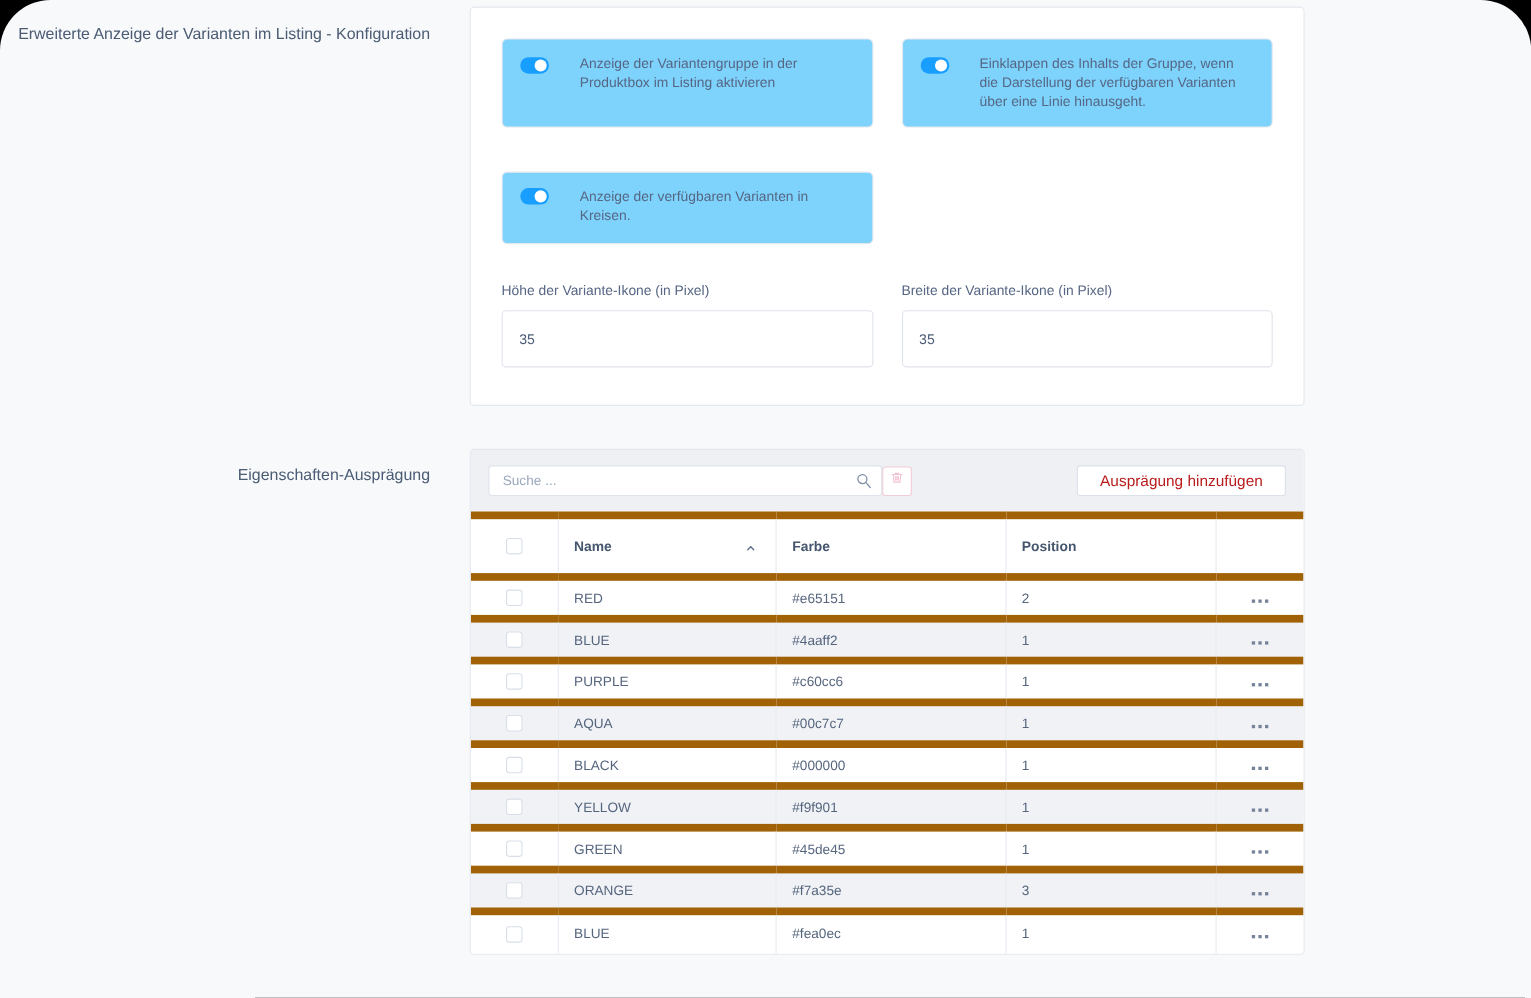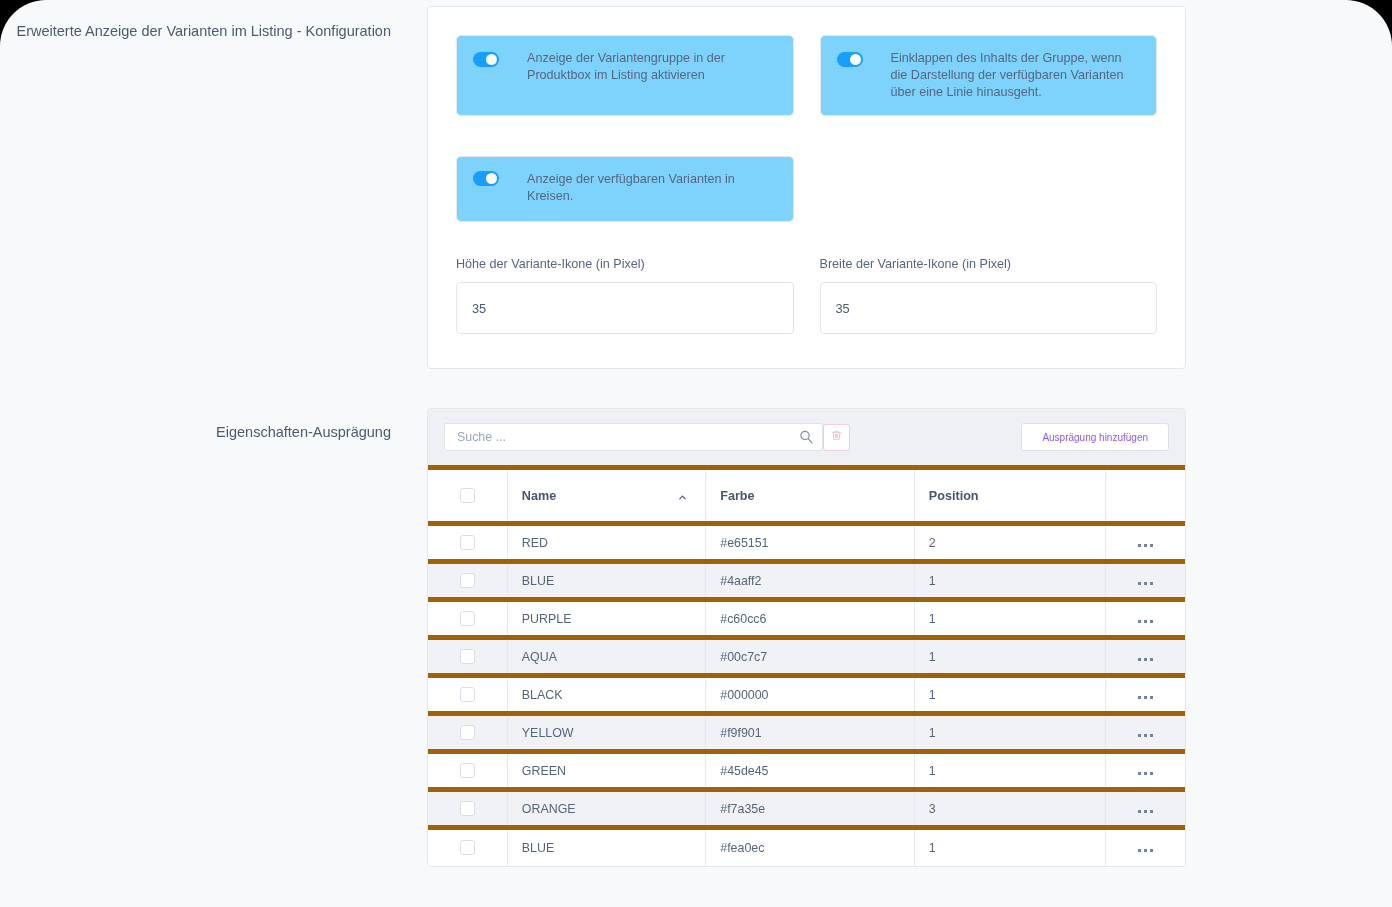--- a/index.html
+++ b/index.html
@@ -189,38 +189,38 @@
     flex: 0 0 auto;
   }
 
   .toolbar-spacer { flex: 1 1 auto; }
 
   .btn {
     height: 28px;
     border: 1px solid #dce1e9;
     border-radius: 3px;
     background: #ffffff;
-    color: #8b5cf6;
+    color: #b91c1c;
     font-family: "Liberation Sans", sans-serif;
-    font-size: 10px;
+    font-size: 14px;
     padding: 0 20px;
     cursor: pointer;
     white-space: nowrap;
   }
 
   
   table.data-grid {
     width: 100%;
     border-collapse: collapse;
     table-layout: fixed;
   }
 
   table.data-grid th,
   table.data-grid td {
-    border-top: 5px solid #a16207;
+    border-top: 7px solid #a16207;
     border-right: 1px solid #e6eaf0;
     text-align: left;
     vertical-align: middle;
   }
   table.data-grid th:last-child,
   table.data-grid td:last-child { border-right: none; }
 
   table.data-grid th {
     height: 56px;
     padding: 0 14px;

